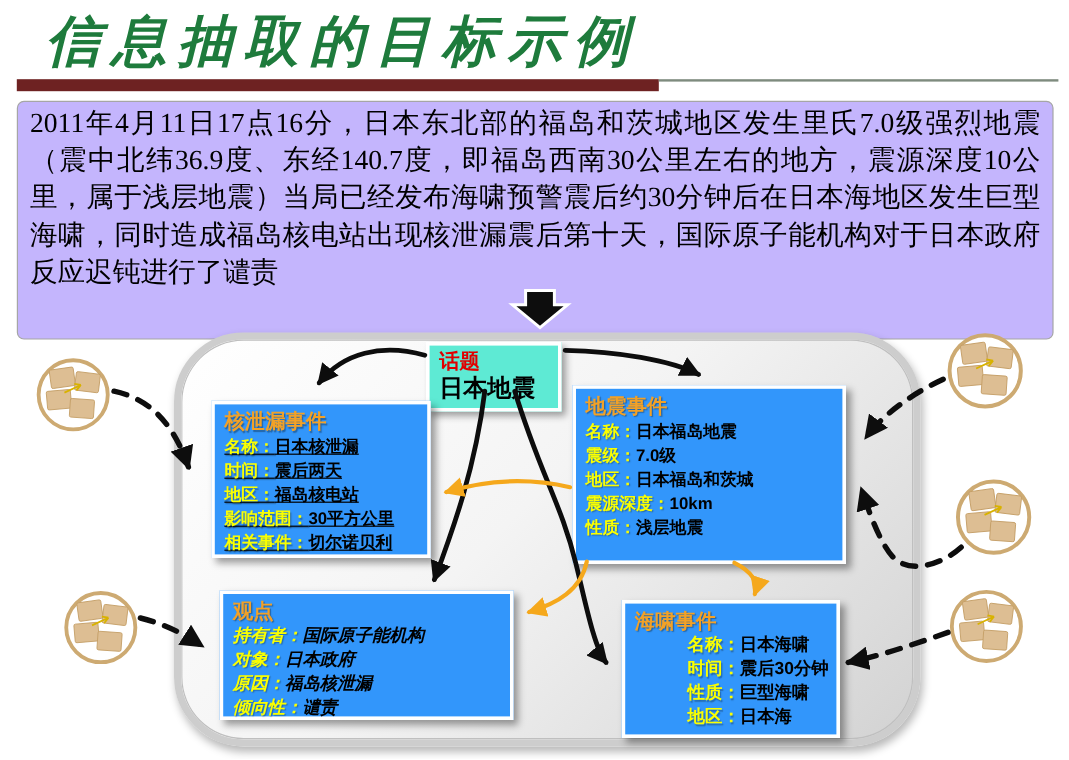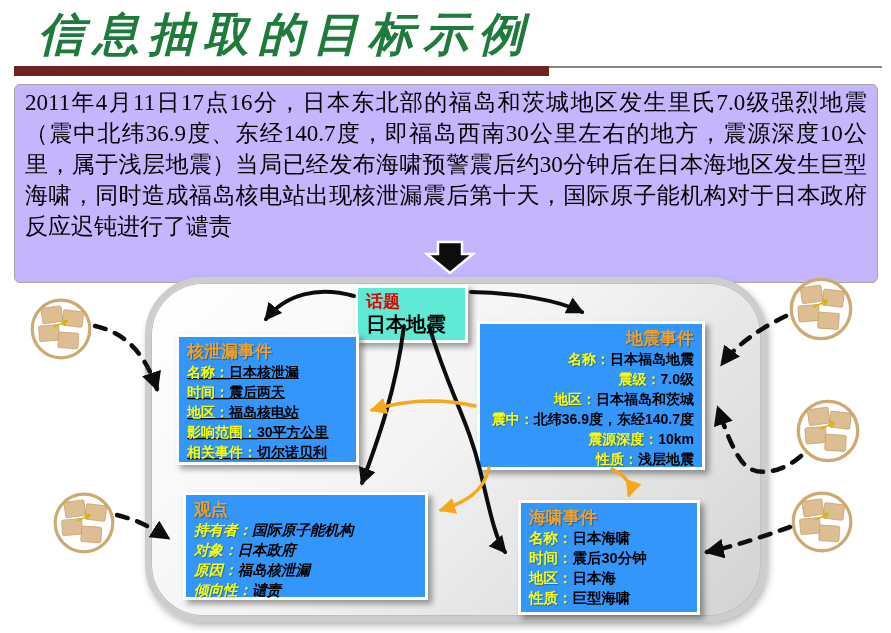--- a/index.html
+++ b/index.html
@@ -52,26 +52,26 @@
 
   .event-box{background:#3296FB;}
   .event-title{color:#F2A127;font-size:17px;font-weight:bold;line-height:21px;
     text-shadow:1px 1px 1px rgba(0,0,0,.35);}
   .row{white-space:nowrap;}
   .row .lbl{color:#FAFF00;font-weight:bold;text-shadow:1px 1px 1px rgba(0,0,0,.3);}
   .row .val{color:#000;font-weight:bold;}
 
   .box-nuclear{left:176px;top:334px;width:183px;height:131px;font-size:14px;}
   .box-nuclear .row{line-height:20px;text-decoration:underline;}
-  .box-earthquake{left:477px;top:321px;width:228px;height:149px;font-size:14px;text-align:right;}
+  .box-earthquake{left:477px;top:321px;width:228px;height:149px;font-size:14px;}
   .box-earthquake .row{line-height:20px;}
   .box-opinion{left:183px;top:492px;width:245px;height:108px;font-size:14.5px;}
   .box-opinion .row{line-height:20px;font-style:italic;}
   .box-tsunami{left:518px;top:500px;width:182px;height:115px;font-size:14.5px;}
-  .box-tsunami .row{line-height:20px;}
+  .box-tsunami .row{line-height:20px;margin-left:44px;}
 
   
   .overlay{position:absolute;left:0;top:0;width:891px;height:633px;z-index:4;pointer-events:none;}
   .down-arrow{position:absolute;left:420px;top:240px;z-index:2;}
   .cluster{position:absolute;width:64px;height:64px;z-index:2;}
   .cl-L1{left:29px;top:297px;}
   .cl-L2{left:52px;top:491px;}
   .cl-R1{left:788px;top:276px;width:66px;height:66px;}
   .cl-R2{left:795px;top:398px;width:66px;height:66px;}
   .cl-R3{left:790px;top:490px;}
@@ -123,39 +123,38 @@
     <div class="row"><span class="lbl">地区：</span><span class="val">福岛核电站</span></div>
     <div class="row"><span class="lbl">影响范围：</span><span class="val">30平方公里</span></div>
     <div class="row"><span class="lbl">相关事件：</span><span class="val">切尔诺贝利</span></div>
   </div>
 
   <div class="node event-box box-earthquake">
     <div class="event-title">地震事件</div>
     <div class="row"><span class="lbl">名称：</span><span class="val">日本福岛地震</span></div>
     <div class="row"><span class="lbl">震级：</span><span class="val">7.0级</span></div>
     <div class="row"><span class="lbl">地区：</span><span class="val">日本福岛和茨城</span></div>
-    <div class="row"><span class="lbl">震中：</span><span class="val">北纬36.9度，东经140.7度</span></div>
     <div class="row"><span class="lbl">震源深度：</span><span class="val">10km</span></div>
     <div class="row"><span class="lbl">性质：</span><span class="val">浅层地震</span></div>
   </div>
 
   <div class="node event-box box-opinion">
     <div class="event-title">观点</div>
     <div class="row"><span class="lbl">持有者：</span><span class="val">国际原子能机构</span></div>
     <div class="row"><span class="lbl">对象：</span><span class="val">日本政府</span></div>
     <div class="row"><span class="lbl">原因：</span><span class="val">福岛核泄漏</span></div>
     <div class="row"><span class="lbl">倾向性：</span><span class="val">谴责</span></div>
   </div>
 
   <div class="node event-box box-tsunami">
     <div class="event-title">海啸事件</div>
     <div class="row"><span class="lbl">名称：</span><span class="val">日本海啸</span></div>
     <div class="row"><span class="lbl">时间：</span><span class="val">震后30分钟</span></div>
+    <div class="row"><span class="lbl">性质：</span><span class="val">巨型海啸</span></div>
     <div class="row"><span class="lbl">地区：</span><span class="val">日本海</span></div>
-    <div class="row"><span class="lbl">性质：</span><span class="val">巨型海啸</span></div>
   </div>
 
   <svg class="overlay" viewBox="0 0 891 633">
     <defs>
       <marker id="mBlack" viewBox="0 0 10 10" refX="8.5" refY="5" markerWidth="4.4" markerHeight="4.4" orient="auto">
         <path d="M0,0 L10,5 L0,10 z" fill="#0d0d0d"></path>
       </marker>
       <marker id="mOrange" viewBox="0 0 10 10" refX="8.5" refY="5" markerWidth="4.8" markerHeight="4.8" orient="auto">
         <path d="M0,0 L10,5 L0,10 z" fill="#F5A81C"></path>
       </marker>

